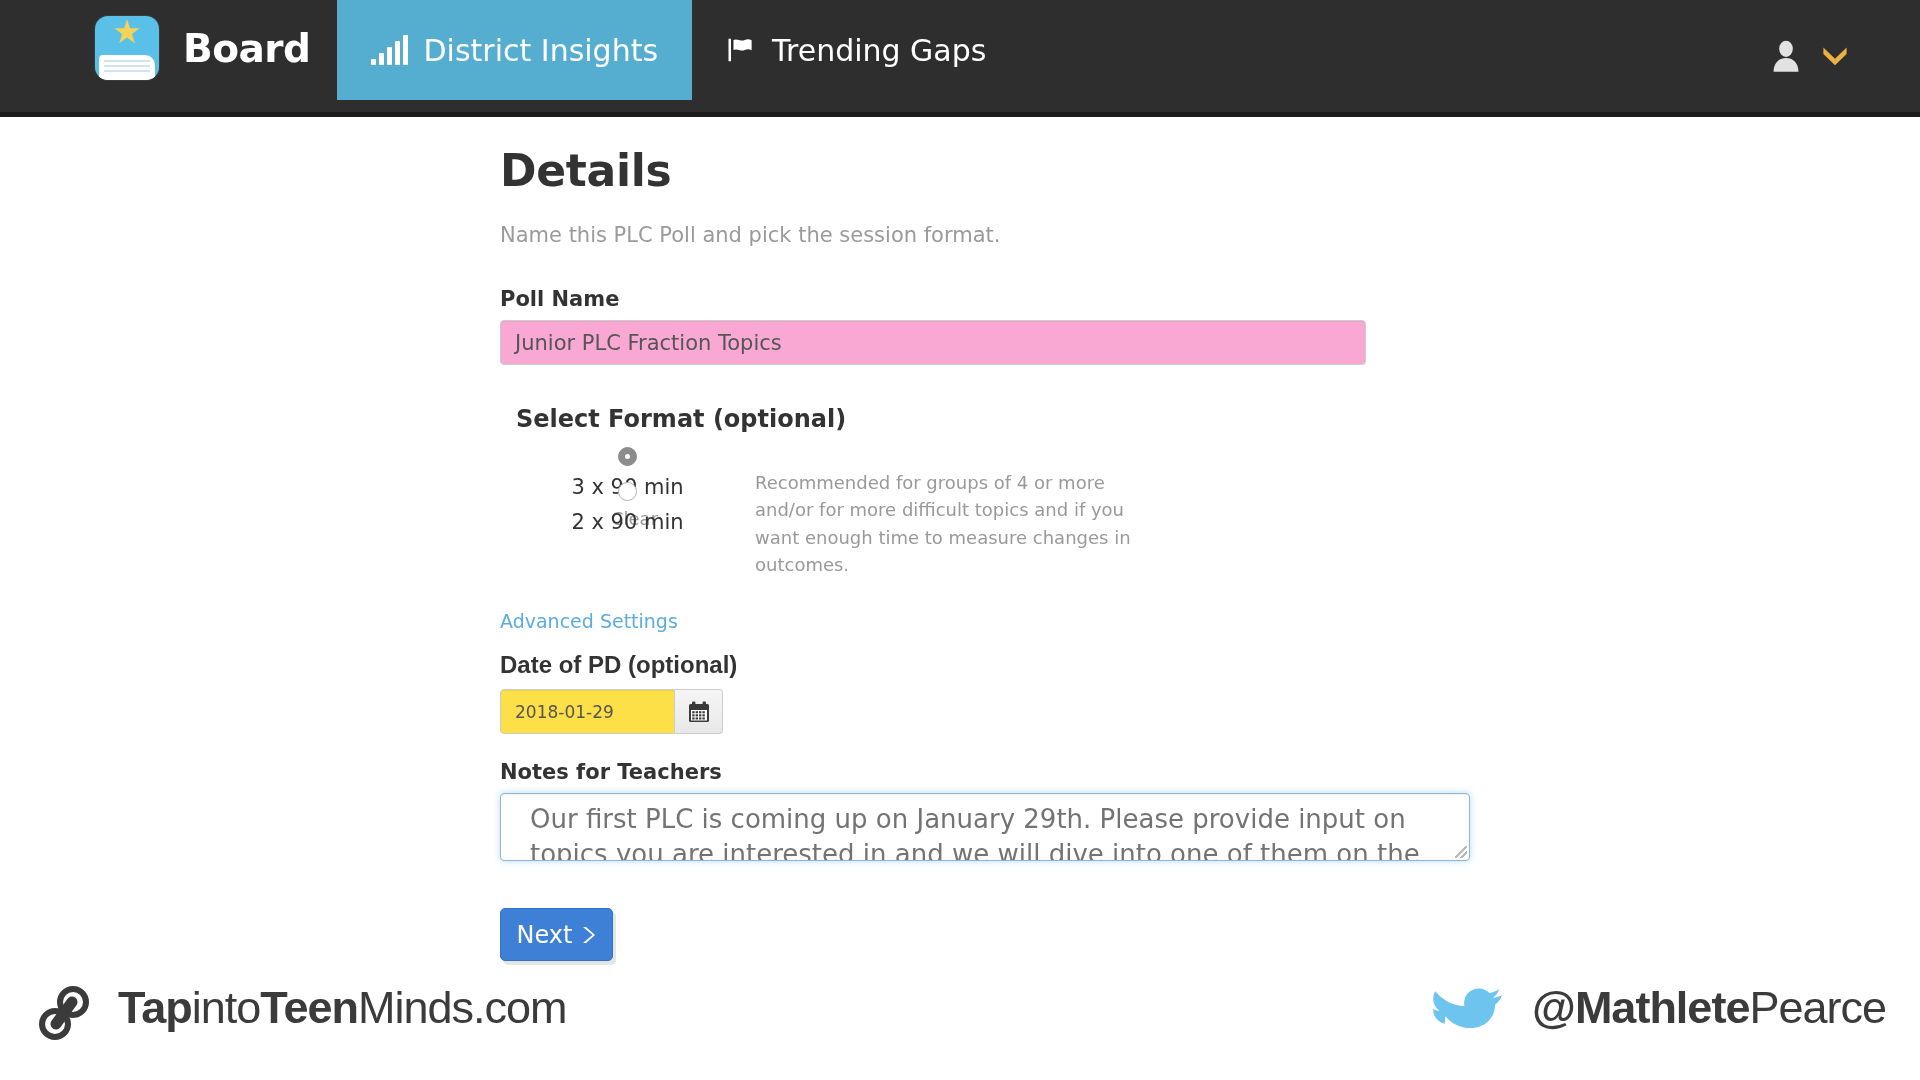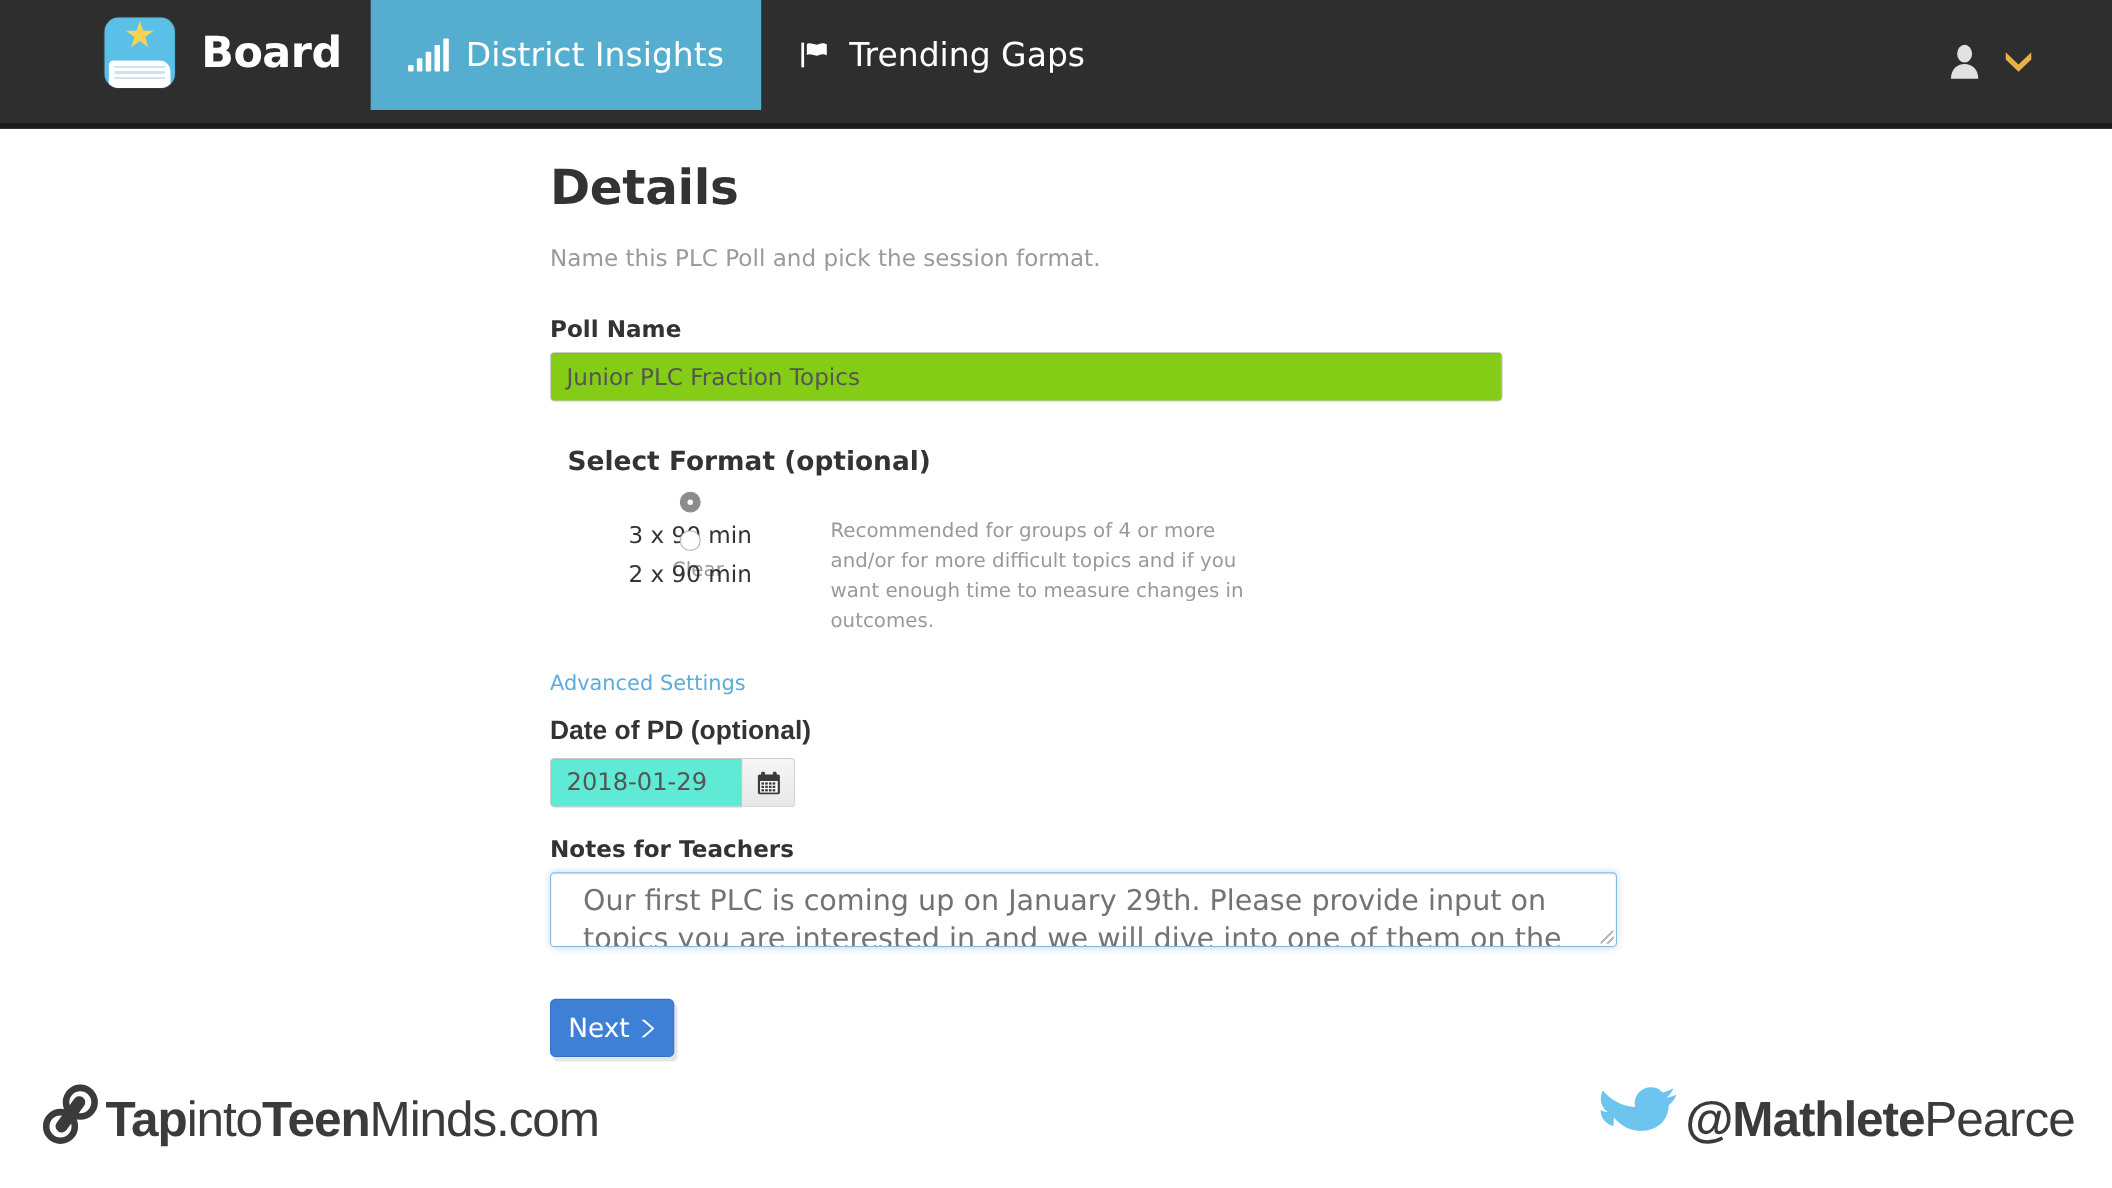--- a/index.html
+++ b/index.html
@@ -132,21 +132,21 @@
     font-weight: bold;
     color: #333333;
     margin: 40px 0 9px 0;
   }
   .field-label.tight { margin-top: 26px; }
 
   .text-input {
     width: 866px; height: 45px;
     border: 1px solid #cccccc;
     border-radius: 4px;
-    background: #84cc16;
+    background: #f9a8d4;
     font-size: 21px;
     color: #555555;
     padding: 0 14px;
     font-family: "DejaVu Sans", "Liberation Sans", sans-serif;
     box-shadow: inset 0 1px 1px rgba(0,0,0,.055);
     display: flex; align-items: center;
   }
 
   .section-head {
     font-size: 24px; font-weight: bold; color: #333333;
@@ -203,22 +203,22 @@
     font-size: 24px; font-weight: bold;
     color: #333333;
     margin: 19px 0 10px 0;
   }
 
   .date-group { display: flex; align-items: stretch; height: 45px; }
   .date-input {
     width: 175px;
     border: 1px solid #cccccc;
     border-radius: 4px 0 0 4px;
-    background: #5eead4;
-    font-size: 22px; color: #555555;
+    background: #fde047;
+    font-size: 17px; color: #555555;
     padding: 0 14px;
     display: flex; align-items: center;
     box-shadow: inset 0 1px 1px rgba(0,0,0,.055);
   }
   .date-btn {
     width: 48px;
     border: 1px solid #cccccc;
     border-left: none;
     border-radius: 0 4px 4px 0;
     background: linear-gradient(#f5f5f5, #e8e8e8);
@@ -264,21 +264,21 @@
   .icon-chevron-right { width: 16px; height: 20px; display: block; }
 
   
   .footer {
     position: absolute; left: 0; bottom: 0;
     width: 1920px; height: 120px;
     display: flex; align-items: center;
     justify-content: space-between;
     padding: 0 34px 14px 34px;
   }
-  .footer-left, .footer-right { display: flex; align-items: flex-end; }
+  .footer-left, .footer-right { display: flex; align-items: flex-start; gap: 22px; }
   .icon-chainlink { width: 62px; height: 62px; display: block; }
   .icon-twitter-bird { width: 84px; height: 62px; display: block; }
   .wordmark {
     font-family: "Liberation Sans", sans-serif;
     font-size: 45px;
     color: #3b3b3b;
     letter-spacing: -1px;
     white-space: nowrap;
   }
   .wordmark b { font-weight: bold; }

